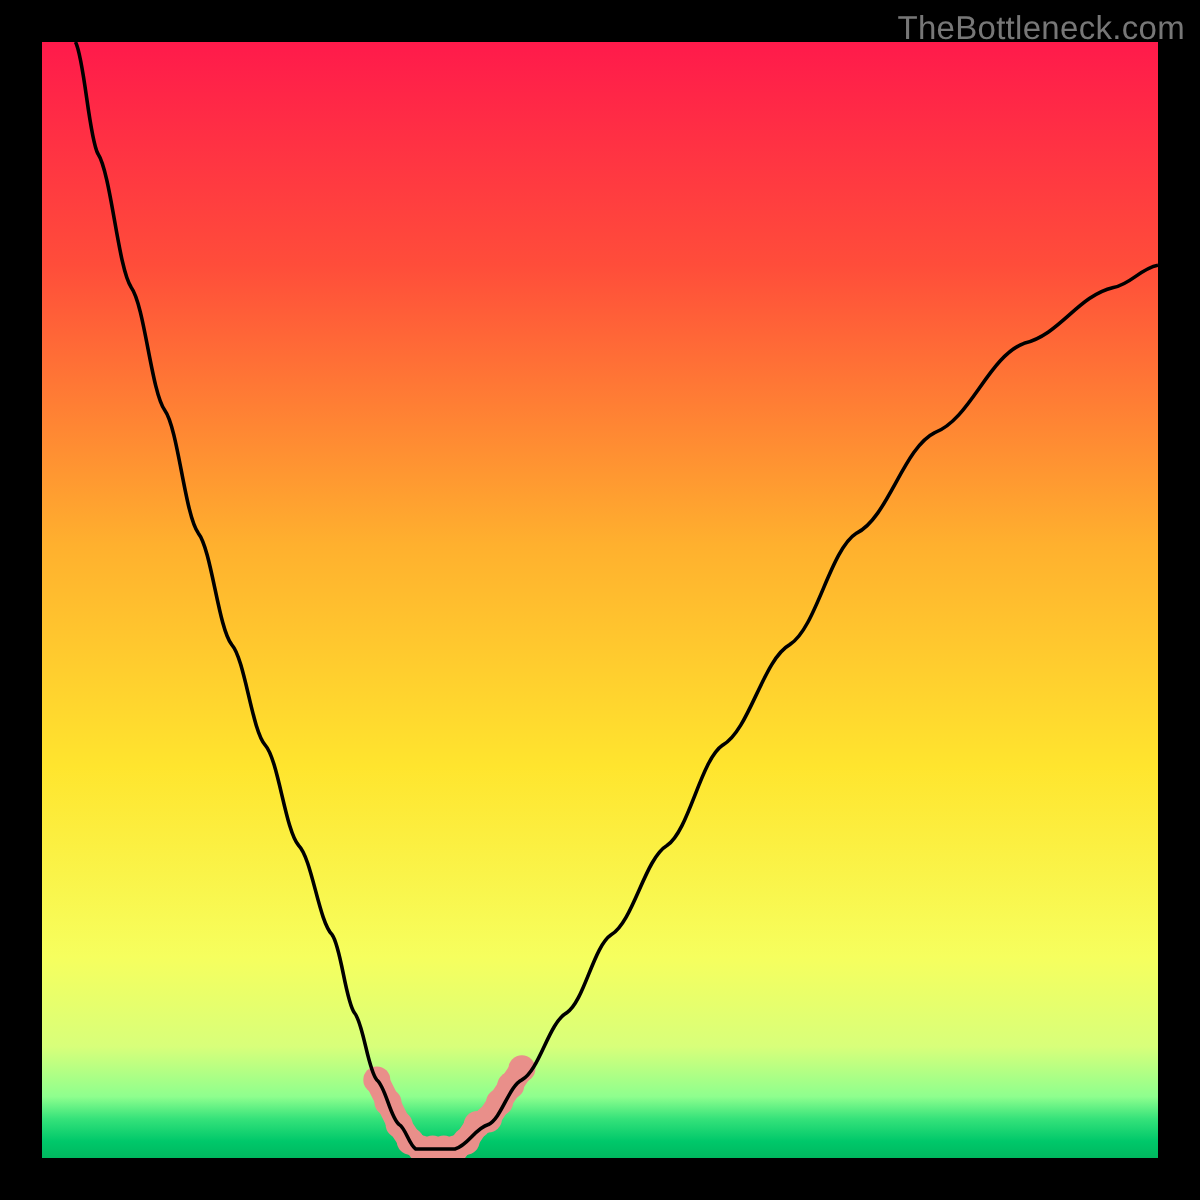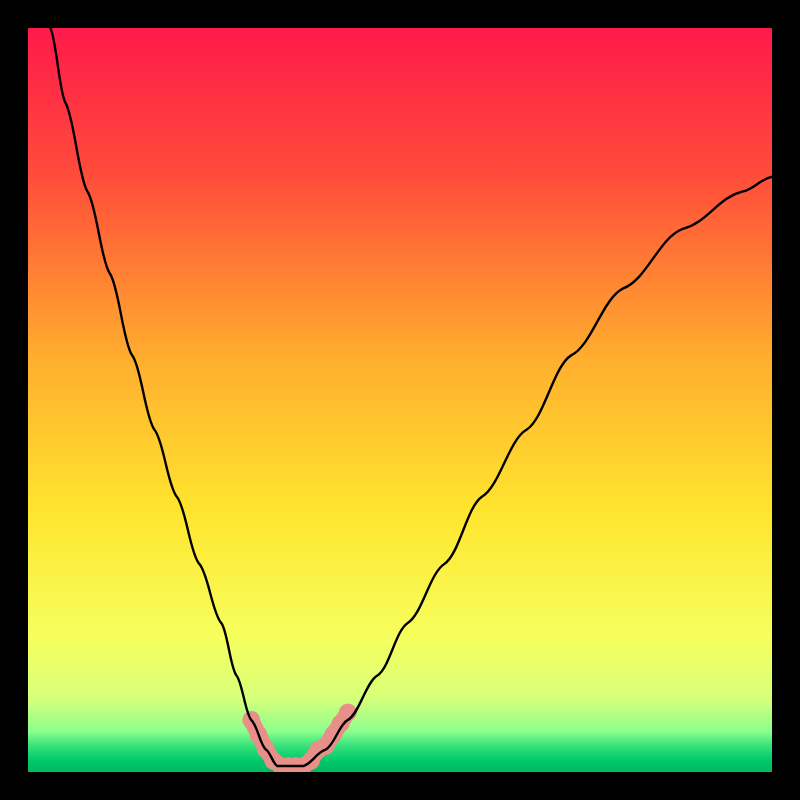--- a/index.html
+++ b/index.html
@@ -33,20 +33,21 @@
     top: 28px;
     left: 28px;
     width: 744px;
     height: 744px;
   }
 </style>
 </head>
 <body>
 
 <div class="frame">
+  <div class="watermark">TheBottleneck.com</div>
 
   <svg class="plot" viewBox="0 0 744 744" preserveAspectRatio="none">
     <defs>
       <linearGradient id="bg-grad" x1="0" y1="0" x2="0" y2="1">
           <stop offset="0%" stop-color="#ff1a4b"></stop>
           <stop offset="20%" stop-color="#ff4d3a"></stop>
           <stop offset="45%" stop-color="#ffb02e"></stop>
           <stop offset="65%" stop-color="#ffe52e"></stop>
           <stop offset="82%" stop-color="#f6ff5e"></stop>
           <stop offset="90%" stop-color="#d8ff7a"></stop>

